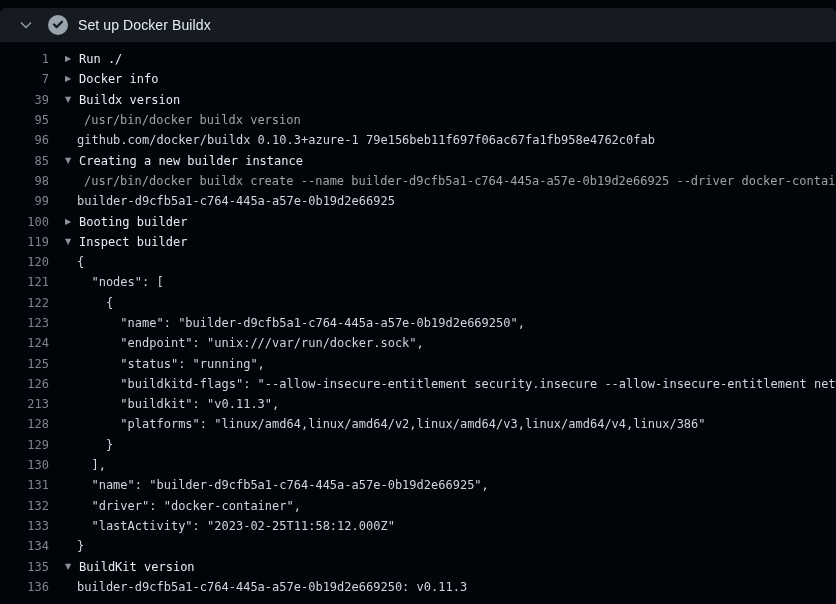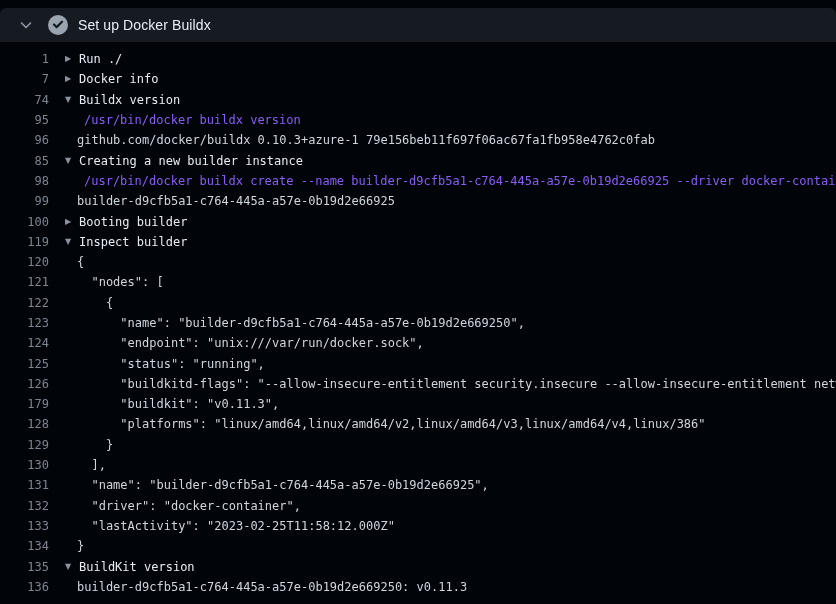--- a/index.html
+++ b/index.html
@@ -33,21 +33,21 @@
     font-size:12px;
   }
   .line{
     display:flex;align-items:center;height:20.3px;white-space:pre;
   }
   .num{
     flex:none;width:49px;text-align:right;color:#7d8590;cursor:pointer;
   }
   .content{flex:none;display:flex;align-items:center;white-space:pre;}
   .content.plain{margin-left:28px;color:#cfd6dd;}
-  .content.cmd{margin-left:35px;color:#8b5cf6;}
+  .content.cmd{margin-left:35px;color:#a3a3a3;}
   .content.group{margin-left:16px;color:#e6edf3;cursor:pointer;}
   .arrow{
     flex:none;width:14px;color:#8b949e;font-size:8px;line-height:1;
     font-family:"DejaVu Sans",sans-serif;
   }
   .group-title{color:#e6edf3;text-align:right;}
 </style>
 </head>
 <body>
 
@@ -62,36 +62,36 @@
       <circle cx="8" cy="8" r="8" fill="#9aa4af"></circle>
       <path d="M11.2 5.4 L6.9 9.7 L4.8 7.6" stroke="#161b22" stroke-width="1.8" fill="none" stroke-linecap="round" stroke-linejoin="round"></path>
     </svg>
   </span>
   <span class="step-title">Set up Docker Buildx</span>
 </div>
 
 <div class="log" id="log">
     <div class="line"><span class="num">1</span><span class="content group"><span class="arrow">▶</span><span class="group-title">Run ./</span></span></div>
     <div class="line"><span class="num">7</span><span class="content group"><span class="arrow">▶</span><span class="group-title">Docker info</span></span></div>
-    <div class="line"><span class="num">74</span><span class="content group"><span class="arrow">▼</span><span class="group-title">Buildx version</span></span></div>
+    <div class="line"><span class="num">39</span><span class="content group"><span class="arrow">▼</span><span class="group-title">Buildx version</span></span></div>
     <div class="line"><span class="num">95</span><span class="content cmd">/usr/bin/docker buildx version</span></div>
     <div class="line"><span class="num">96</span><span class="content plain">github.com/docker/buildx 0.10.3+azure-1 79e156beb11f697f06ac67fa1fb958e4762c0fab</span></div>
     <div class="line"><span class="num">85</span><span class="content group"><span class="arrow">▼</span><span class="group-title">Creating a new builder instance</span></span></div>
     <div class="line"><span class="num">98</span><span class="content cmd">/usr/bin/docker buildx create --name builder-d9cfb5a1-c764-445a-a57e-0b19d2e66925 --driver docker-container</span></div>
     <div class="line"><span class="num">99</span><span class="content plain">builder-d9cfb5a1-c764-445a-a57e-0b19d2e66925</span></div>
     <div class="line"><span class="num">100</span><span class="content group"><span class="arrow">▶</span><span class="group-title">Booting builder</span></span></div>
     <div class="line"><span class="num">119</span><span class="content group"><span class="arrow">▼</span><span class="group-title">Inspect builder</span></span></div>
     <div class="line"><span class="num">120</span><span class="content plain">{</span></div>
     <div class="line"><span class="num">121</span><span class="content plain">  "nodes": [</span></div>
     <div class="line"><span class="num">122</span><span class="content plain">    {</span></div>
     <div class="line"><span class="num">123</span><span class="content plain">      "name": "builder-d9cfb5a1-c764-445a-a57e-0b19d2e669250",</span></div>
     <div class="line"><span class="num">124</span><span class="content plain">      "endpoint": "unix:///var/run/docker.sock",</span></div>
     <div class="line"><span class="num">125</span><span class="content plain">      "status": "running",</span></div>
     <div class="line"><span class="num">126</span><span class="content plain">      "buildkitd-flags": "--allow-insecure-entitlement security.insecure --allow-insecure-entitlement networ</span></div>
-    <div class="line"><span class="num">179</span><span class="content plain">      "buildkit": "v0.11.3",</span></div>
+    <div class="line"><span class="num">213</span><span class="content plain">      "buildkit": "v0.11.3",</span></div>
     <div class="line"><span class="num">128</span><span class="content plain">      "platforms": "linux/amd64,linux/amd64/v2,linux/amd64/v3,linux/amd64/v4,linux/386"</span></div>
     <div class="line"><span class="num">129</span><span class="content plain">    }</span></div>
     <div class="line"><span class="num">130</span><span class="content plain">  ],</span></div>
     <div class="line"><span class="num">131</span><span class="content plain">  "name": "builder-d9cfb5a1-c764-445a-a57e-0b19d2e66925",</span></div>
     <div class="line"><span class="num">132</span><span class="content plain">  "driver": "docker-container",</span></div>
     <div class="line"><span class="num">133</span><span class="content plain">  "lastActivity": "2023-02-25T11:58:12.000Z"</span></div>
     <div class="line"><span class="num">134</span><span class="content plain">}</span></div>
     <div class="line"><span class="num">135</span><span class="content group"><span class="arrow">▼</span><span class="group-title">BuildKit version</span></span></div>
     <div class="line"><span class="num">136</span><span class="content plain">builder-d9cfb5a1-c764-445a-a57e-0b19d2e669250: v0.11.3</span></div>
   </div>

